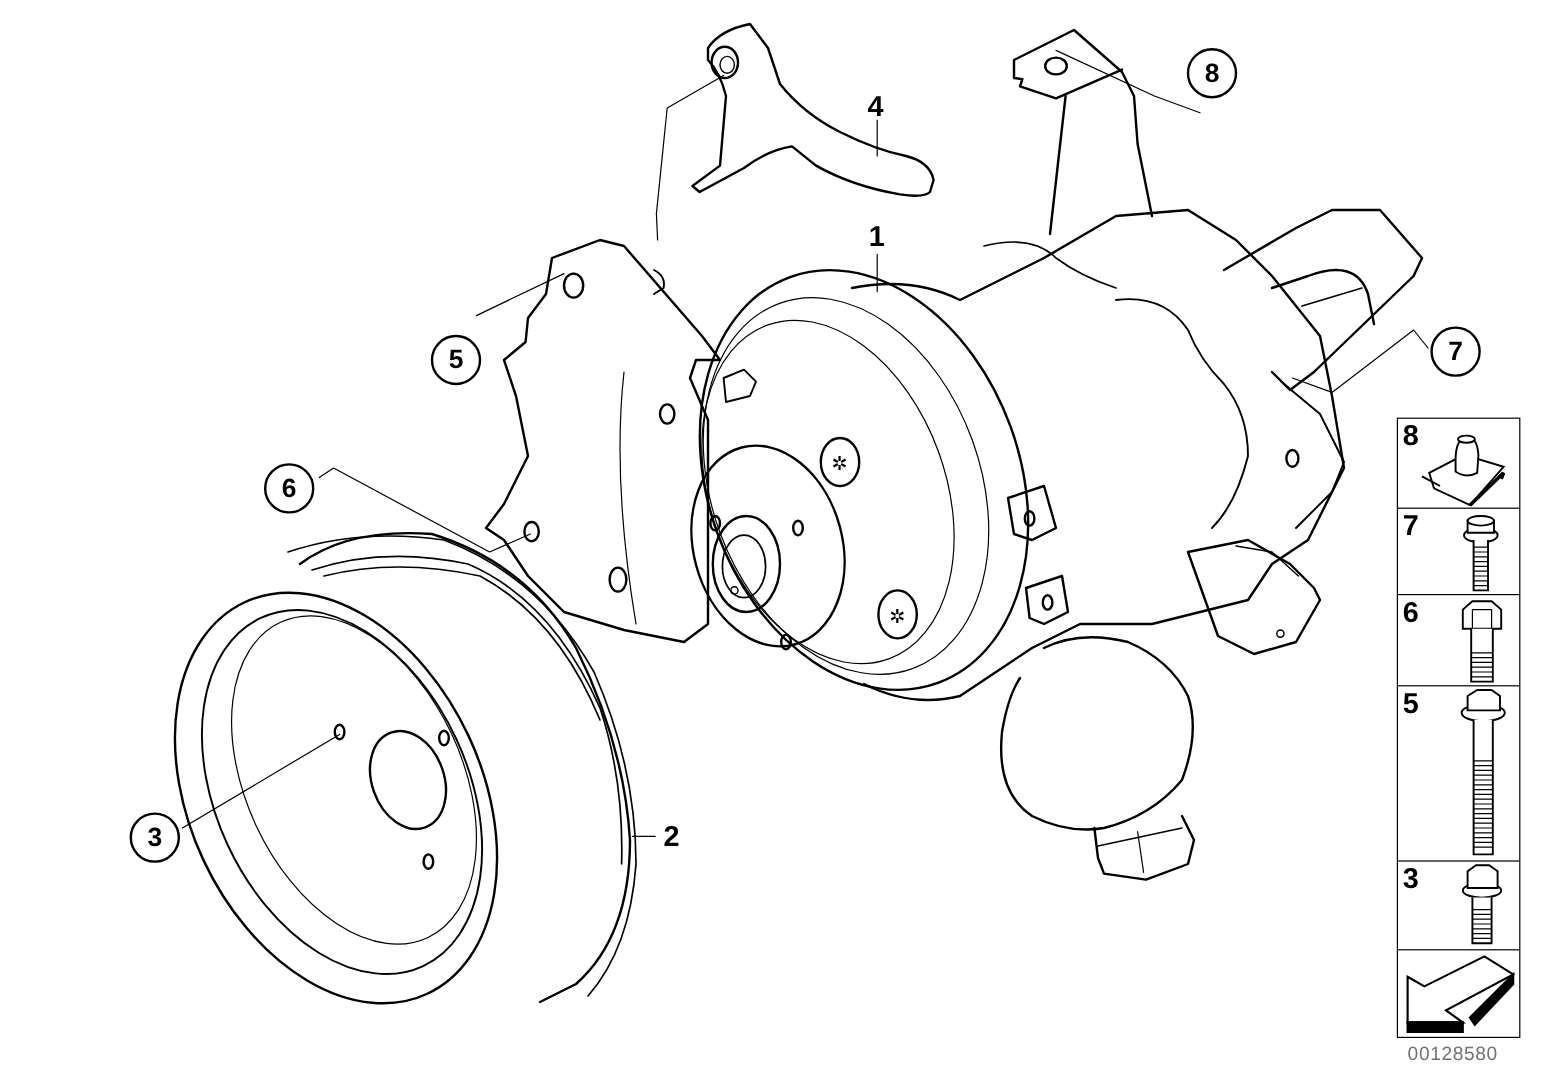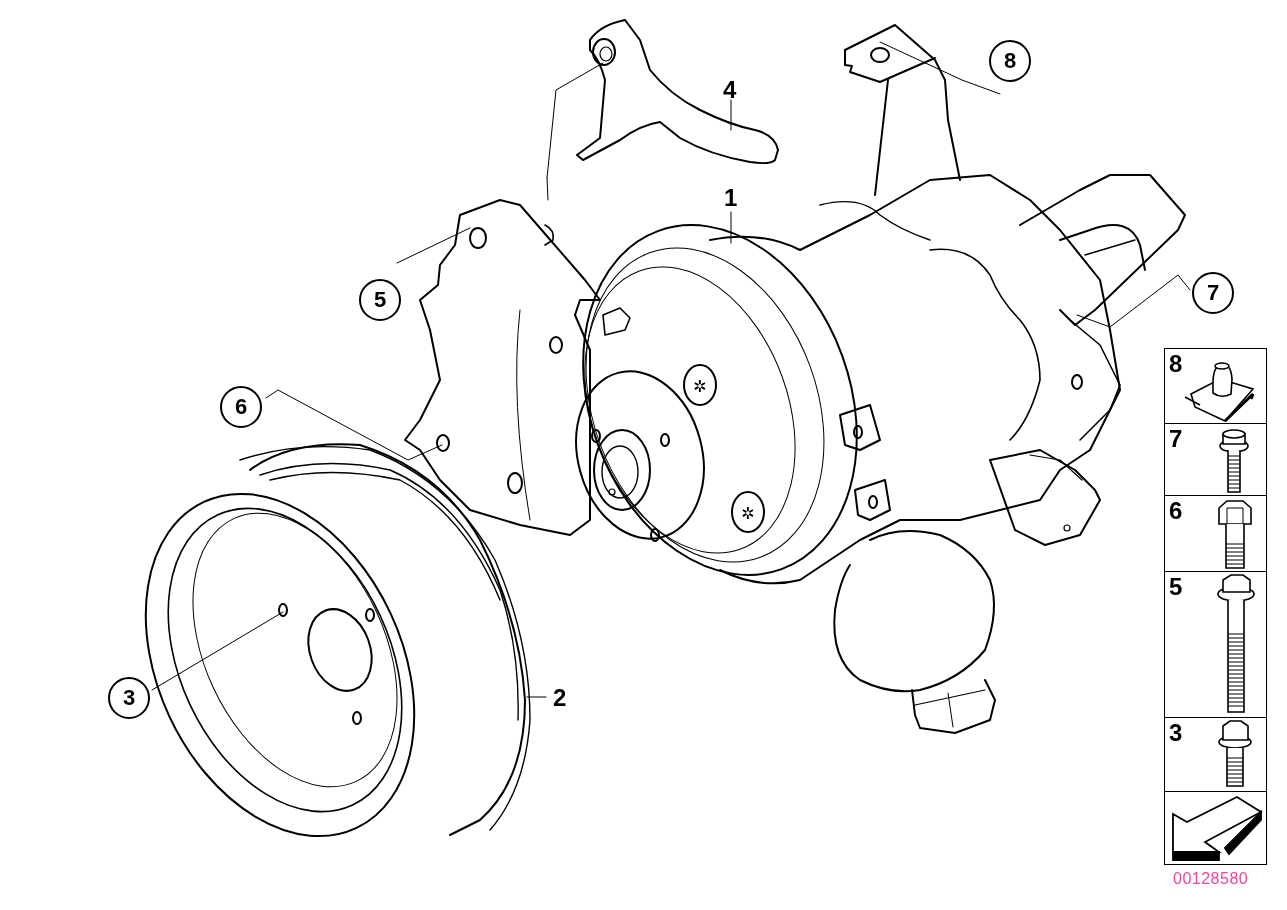--- a/index.html
+++ b/index.html
@@ -5,21 +5,21 @@
   html, body { margin:0; padding:0; background:#ffffff; }
   body { width:1287px; height:910px; position:relative; overflow:hidden; font-family:"Liberation Sans", sans-serif; }
   #stage { position:absolute; left:0; top:0; width:1287px; height:910px; }
   .callout-circle { position:absolute; width:42px; height:42px; border:2px solid #000; border-radius:50%; box-sizing:border-box; display:flex; align-items:center; justify-content:center; font-weight:bold; font-size:22px; color:#000; background:#fff; }
   .plain-label { position:absolute; font-weight:bold; font-size:24px; color:#000; line-height:1; }
   .legend { position:absolute; left:1164px; top:348px; width:103px; border:1.5px solid #000; box-sizing:border-box; background:#fff; }
   .legend-cell { position:relative; border-bottom:1.5px solid #000; box-sizing:border-box; }
   .legend-cell:last-child { border-bottom:none; }
   .legend-num { position:absolute; left:4px; top:3px; font-weight:bold; font-size:24px; color:#000; line-height:1; }
   .legend-cell svg { position:absolute; left:0; top:0; }
-  .diagram-id { position:absolute; left:1173px; top:870px; font-size:16px; color:#ec4899; letter-spacing:0.5px; }
+  .diagram-id { position:absolute; left:1173px; top:870px; font-size:16px; color:#737373; letter-spacing:0.5px; }
 </style>
 </head>
 <body>
 
 <div id="stage">
 
   <svg width="1287" height="910" viewBox="0 0 1287 910" style="position:absolute;left:0;top:0" fill="none" stroke="#000" stroke-linecap="round" stroke-linejoin="round">
 
     <g stroke-width="2">
       <path d="M590 40 Q600 25 625 20 L640 40 L650 70 Q670 95 700 110 Q730 125 755 130 Q775 135 778 150 L775 160 Q770 165 750 162 Q710 155 680 138 L660 122 Q640 125 620 140 L583 160 L577 155 L600 138 L605 80 Q600 60 590 50 Z"></path>

